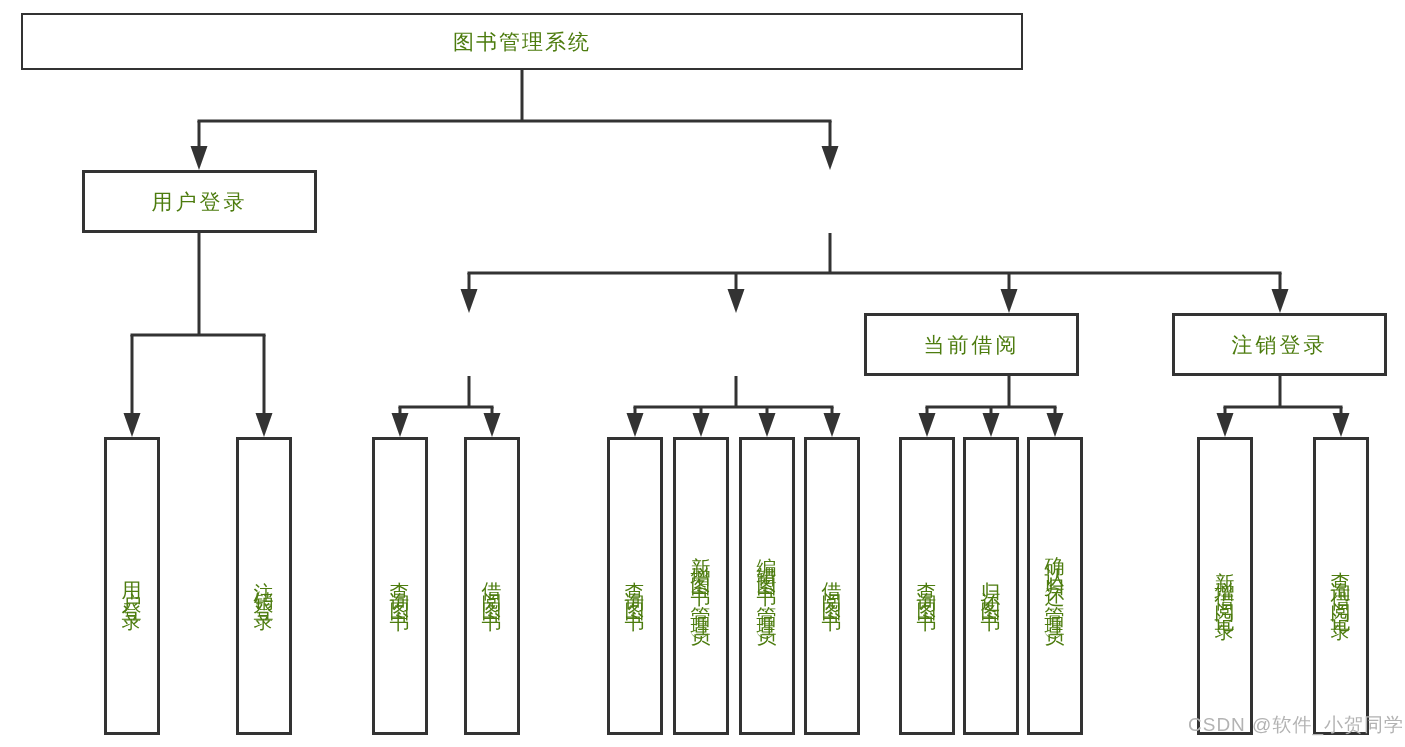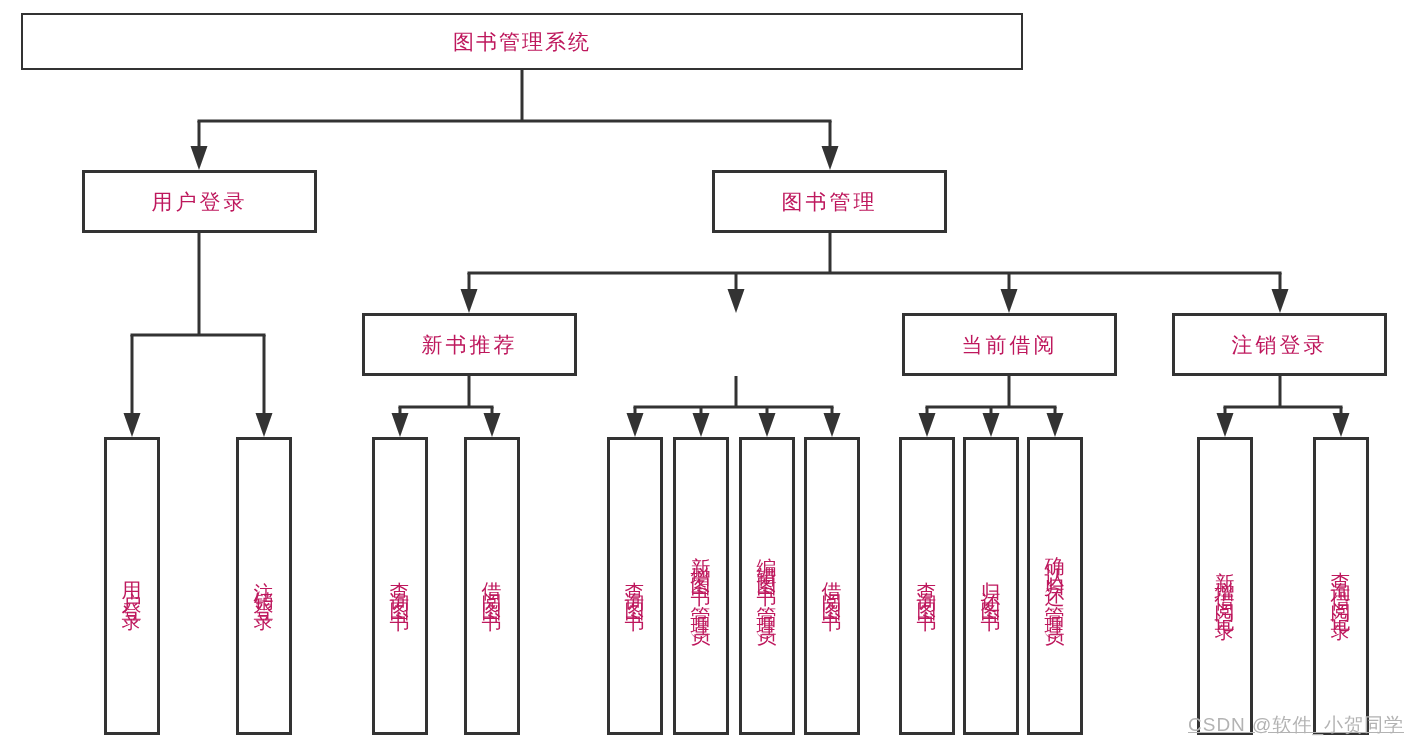--- a/index.html
+++ b/index.html
@@ -9,21 +9,21 @@
     height: 747px;
     background: #ffffff;
     font-family: "Liberation Sans", "DejaVu Sans", sans-serif;
     overflow: hidden;
   }
   .box {
     position: absolute;
     box-sizing: border-box;
     background: #ffffff;
     border: 3px solid #333333;
-    color: #be185d;
+    color: #4d7c0f;
     display: flex;
     align-items: center;
     justify-content: center;
     text-align: left;
   }
   .box.root { border-width: 2px; }
   .box.h span {
     font-size: 21px;
     letter-spacing: 3px;
     white-space: nowrap;
@@ -49,21 +49,20 @@
     pointer-events: none;
   }
   .watermark {
     position: absolute;
     left: 1188px;
     top: 712px;
     font-size: 19px;
     color: #b3b3b3;
     letter-spacing: 1px;
     white-space: nowrap;
-    text-decoration: underline;
   }
 </style>
 </head>
 <body>
 
 <div id="stage">
 
   <svg id="wires" viewBox="0 0 1405 747" xmlns="http://www.w3.org/2000/svg">
     <g stroke="#333333" stroke-width="3" fill="none">
 
@@ -132,28 +131,22 @@
     </g>
   </svg>
 
   <div class="box h root" style="left:21px;top:13px;width:1002px;height:57px">
     <span>图书管理系统</span>
   </div>
 
   <div class="box h" style="left:82px;top:170px;width:235px;height:63px">
     <span>用户登录</span>
   </div>
-  <div class="box h" style="left:712px;top:170px;width:235px;height:63px">
-    <span>图书管理</span>
-  </div>
 
-  <div class="box h" style="left:362px;top:313px;width:215px;height:63px">
-    <span>新书推荐</span>
-  </div>
-  <div class="box h" style="left:902px;top:313px;width:215px;height:63px">
+  <div class="box h" style="left:864px;top:313px;width:215px;height:63px">
     <span>当前借阅</span>
   </div>
   <div class="box h" style="left:1172px;top:313px;width:215px;height:63px">
     <span>注销登录</span>
   </div>
 
   <div class="box v" style="left:104px">
     <span>用户登录</span>
   </div>
   <div class="box v" style="left:236px">

